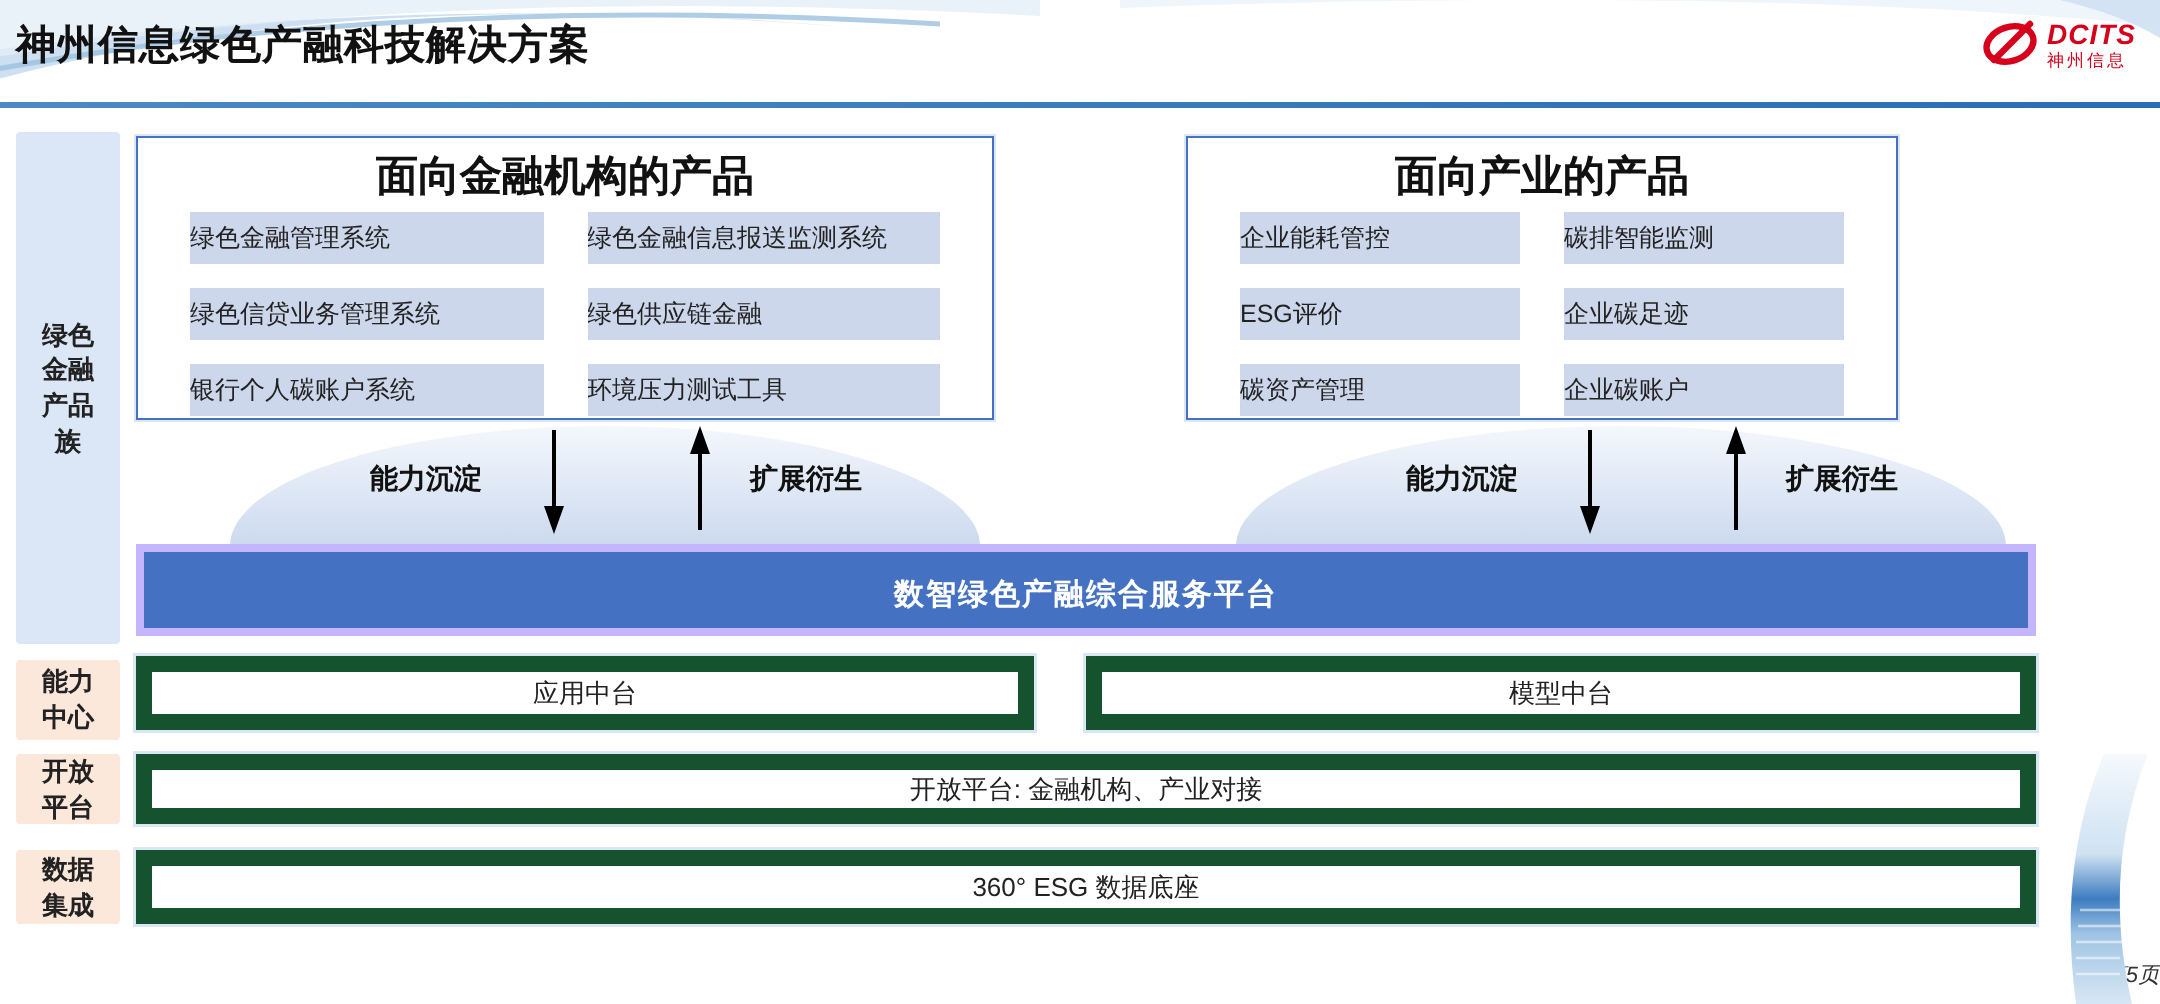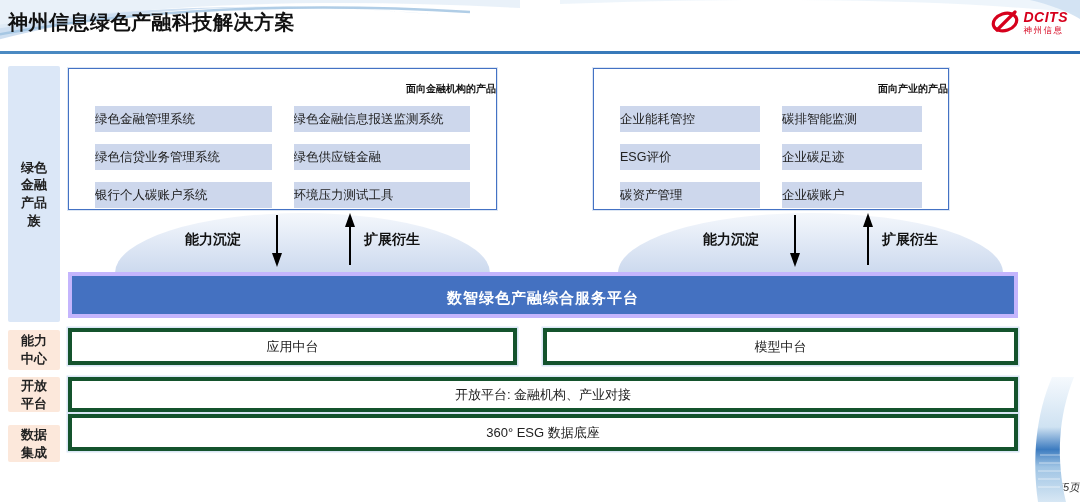--- a/index.html
+++ b/index.html
@@ -36,21 +36,21 @@
   .side-cap  { top:330px; height:40px; }
   .side-open { top:377px; height:35px; }
   .side-data { top:425px; height:37px; }
   
   .pbox {
     position:absolute; top:68px; height:142px; background:#ffffff;
     border:1.5px solid #4472c4; box-shadow:0 0 0 1px #dce6f4;
   }
   .pbox-left  { left:68px;  width:429px; }
   .pbox-right { left:593px; width:356px; }
-  .pbox-title { margin-top:7px; text-align:right; font-size:10px; font-weight:bold; color:#111; height:26px; line-height:26px; }
+  .pbox-title { margin-top:7px; text-align:center; font-size:21px; font-weight:bold; color:#111; height:26px; line-height:26px; }
   .chip-grid {
     display:grid; grid-template-columns:1fr 1fr; column-gap:22px; row-gap:12px;
     margin:4px 26px 0 26px;
   }
   .chip {
     height:26px; line-height:26px; 
     background:#cdd7ec; color:#222; font-size:12.5px;
     overflow:hidden; white-space:nowrap;
   }
   
@@ -62,39 +62,39 @@
   .dome-left  { left:115px; width:375px; }
   .dome-right { left:618px; width:385px; }
   
   .flow-group { position:absolute; top:211px; height:58px; display:flex; align-items:center; }
   .flow-left  { left:185px; }
   .flow-right { left:703px; }
   .flow-label { font-size:14px; font-weight:bold; color:#111; width:60px; white-space:nowrap; }
   .arr { display:block; }
   .arr-down { margin-left:26px; }
   .arr-up   { margin-left:61px; }
-  .flow-label.after { margin-left:8px; }
+  .flow-label.after { margin-left:19px; }
   
   .platform-bar {
     position:absolute; left:68px; top:272px; width:950px; height:46px;
     background:#4471c1; border:4px solid #c4b5fd;
     color:#ffffff; font-size:15px; font-weight:bold;
     text-align:center; line-height:44px; letter-spacing:1px;
   }
   
   .row-box {
-    position:absolute; background:#ffffff; border:4px solid #14532d;
+    position:absolute; background:#ffffff; border:8px solid #14532d;
     box-shadow:0 0 0 1.5px #d9e6f5;
     text-align:center; font-size:13px; color:#222;
     display:flex; align-items:center; justify-content:center;
   }
   .box-app   { left:68px;  top:328px; width:449px; height:37px; }
   .box-model { left:543px; top:328px; width:475px; height:37px; }
   .box-open  { left:68px;  top:377px; width:950px; height:35px; }
-  .box-data  { left:68px;  top:414px; width:950px; height:37px; }
+  .box-data  { left:68px;  top:425px; width:950px; height:37px; }
   
   .page-num {
     position:absolute; bottom:7px; left:0; width:1080px; text-align:right;
     font-size:11px; font-style:italic; color:#333;
   }
   .deco-bottom { position:absolute; right:0; bottom:0; pointer-events:none; }
 </style>
 </head>
 <body>
 

